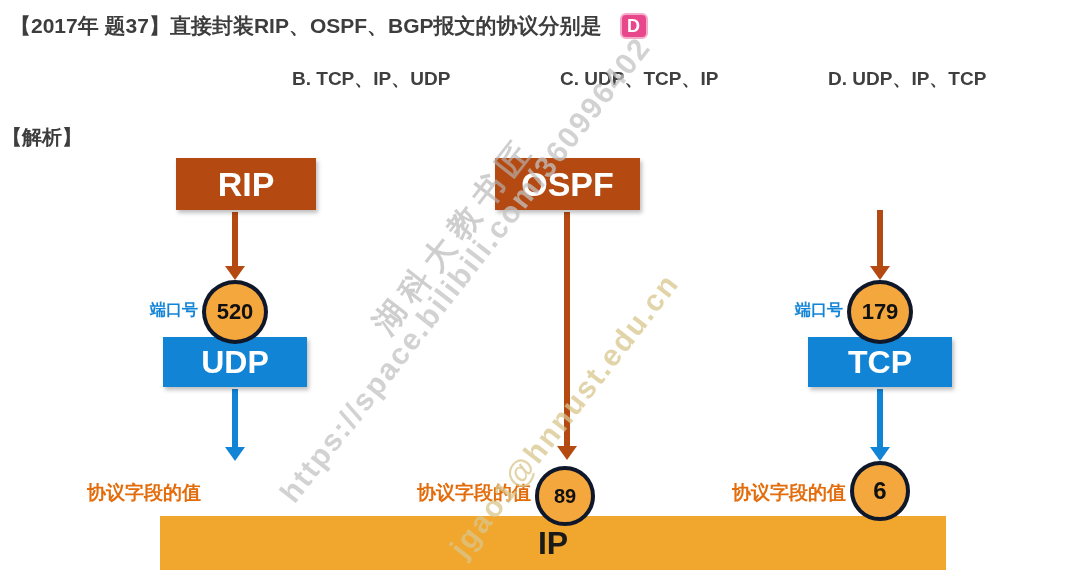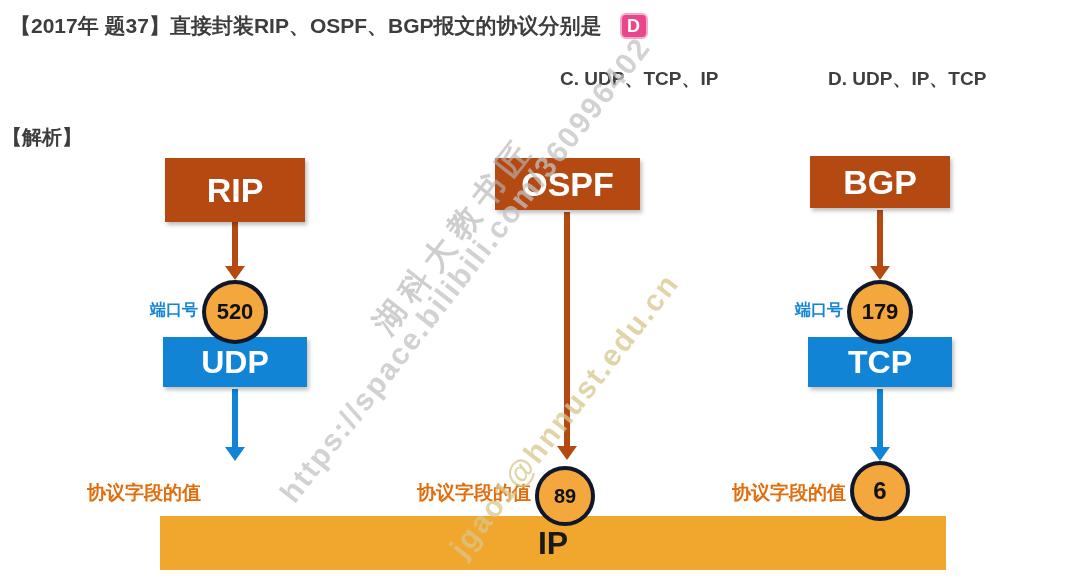--- a/index.html
+++ b/index.html
@@ -26,21 +26,21 @@
   .proto-box {
     position:absolute; background:#b44a12; color:#ffffff; font-weight:bold; font-size:34px;
     display:flex; align-items:center; justify-content:center; z-index:2;
     box-shadow:2px 3px 4px rgba(0,0,0,0.25);
   }
   .transport-box {
     position:absolute; background:#1284d6; color:#ffffff; font-weight:bold; font-size:32px;
     display:flex; align-items:center; justify-content:center; z-index:2;
     box-shadow:2px 3px 4px rgba(0,0,0,0.25);
   }
-  .box-rip  { left:165px; top:158px; width:140px; height:64px;text-align:center; }
+  .box-rip  { left:176px; top:158px; width:140px; height:52px;text-align:center; }
   .box-ospf { left:495px; top:158px; width:145px; height:52px; }
   .box-bgp  { left:810px; top:156px; width:140px; height:52px; }
   .box-udp  { left:163px; top:337px; width:144px; height:50px; }
   .box-tcp  { left:808px; top:337px; width:144px; height:50px; }
 
   .arrow { position:absolute; display:flex; flex-direction:column; align-items:center; z-index:1; }
   .arrow .shaft { width:6px; flex:1; background:currentColor; }
   .arrow .head  { width:0; height:0; border-left:10px solid transparent; border-right:10px solid transparent; border-top:14px solid currentColor; }
   .arrow-red  { color:#b44a12; }
   .arrow-blue { color:#1284d6; }
@@ -98,20 +98,21 @@
 </head>
 <body>
 
 <div class="page">
 
   <div class="title-row">
     <span class="q-title">【2017年 题37】直接封装RIP、OSPF、BGP报文的协议分别是</span>
     <span class="answer-badge">D</span>
   </div>
 
+  <span class="option opt-b">B. TCP、IP、UDP</span>
   <span class="option opt-c">C. UDP、TCP、IP</span>
   <span class="option opt-d">D. UDP、IP、TCP</span>
 
   <div class="analysis">【解析】</div>
 
   <div class="proto-box box-rip">RIP</div>
   <div class="arrow arrow-red a-rip">
     <div class="shaft"></div>
     <div class="head"></div>
   </div>
@@ -125,21 +126,20 @@
   <div class="field-label fl-left">协议字段的值</div>
 
   <div class="proto-box box-ospf">OSPF</div>
   <div class="arrow arrow-red a-ospf">
     <div class="shaft"></div>
     <div class="head"></div>
   </div>
   <div class="field-label fl-mid">协议字段的值</div>
   <div class="circle c-89">89</div>
 
-  <div class="proto-box box-bgp">BGP</div>
   <div class="arrow arrow-red a-bgp">
     <div class="shaft"></div>
     <div class="head"></div>
   </div>
   <div class="port-label pl-right">端口号</div>
   <div class="circle c-179">179</div>
   <div class="transport-box box-tcp">TCP</div>
   <div class="arrow arrow-blue a-tcp">
     <div class="shaft"></div>
     <div class="head"></div>

